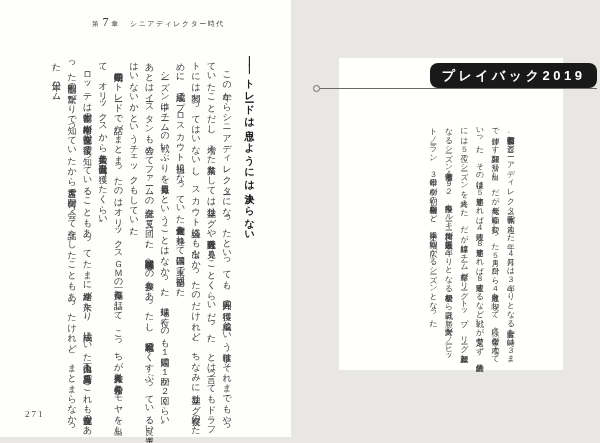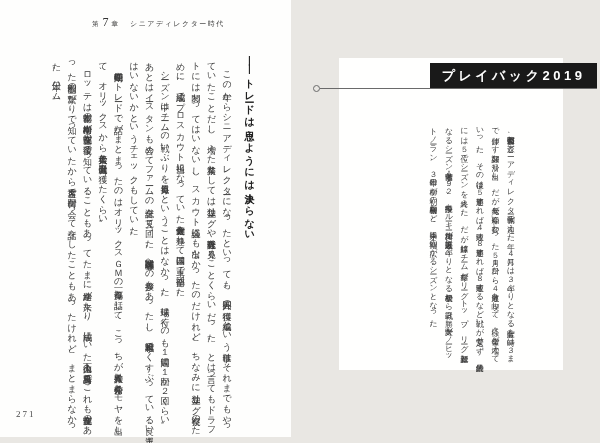--- a/index.html
+++ b/index.html
@@ -19,29 +19,29 @@
 
   .section-heading{position:absolute;left:240px;top:56px;width:18px;height:374px;
        font-family:"Liberation Sans","DejaVu Sans",sans-serif;
        font-weight:bold;font-size:10px;line-height:17px;color:#222;letter-spacing:1px;}
   .section-heading .dash{letter-spacing:-2px;}
 
   .left-body{position:absolute;left:32px;top:56px;width:202px;height:374px;
        font-size:9px;line-height:15.5px;}
   .left-body p{margin:0;text-indent:1em;}
 
-  .folio{position:absolute;left:16px;top:409px;font-size:9px;letter-spacing:2px;color:#4a4a4a;}
+  .folio{position:absolute;left:25px;top:409px;font-size:9px;letter-spacing:2px;color:#4a4a4a;}
 
   
   .right-page{position:absolute;left:291px;top:0;width:309px;height:443px;background:#e9e7e3;}
   .playback-card{position:absolute;left:48px;top:58px;width:224px;height:312px;background:#fffffe;}
   .playback-banner{position:absolute;left:139px;top:63px;width:167px;height:25px;background:#191919;
        display:flex;align-items:center;justify-content:center;
        font-family:"Liberation Sans","DejaVu Sans",sans-serif;
-       color:#ffffff;font-size:13px;font-weight:bold;letter-spacing:3.5px;}
+       color:#ffffff;font-size:13px;font-weight:bold;letter-spacing:3.5px;border-radius:8px;}
   .banner-rule{position:absolute;left:29px;top:88px;width:277px;height:1px;background:#6a6a6a;}
   .rule-circle{position:absolute;left:22px;top:85px;width:5px;height:5px;border:1px solid #6a6a6a;
        border-radius:50%;background:transparent;}
   .card-body{position:absolute;left:87px;top:122px;width:140px;height:236px;
        font-size:7.8px;line-height:15.5px;}
   .card-body p{margin:0;text-indent:1em;}
 </style>
 </head>
 <body>
 

